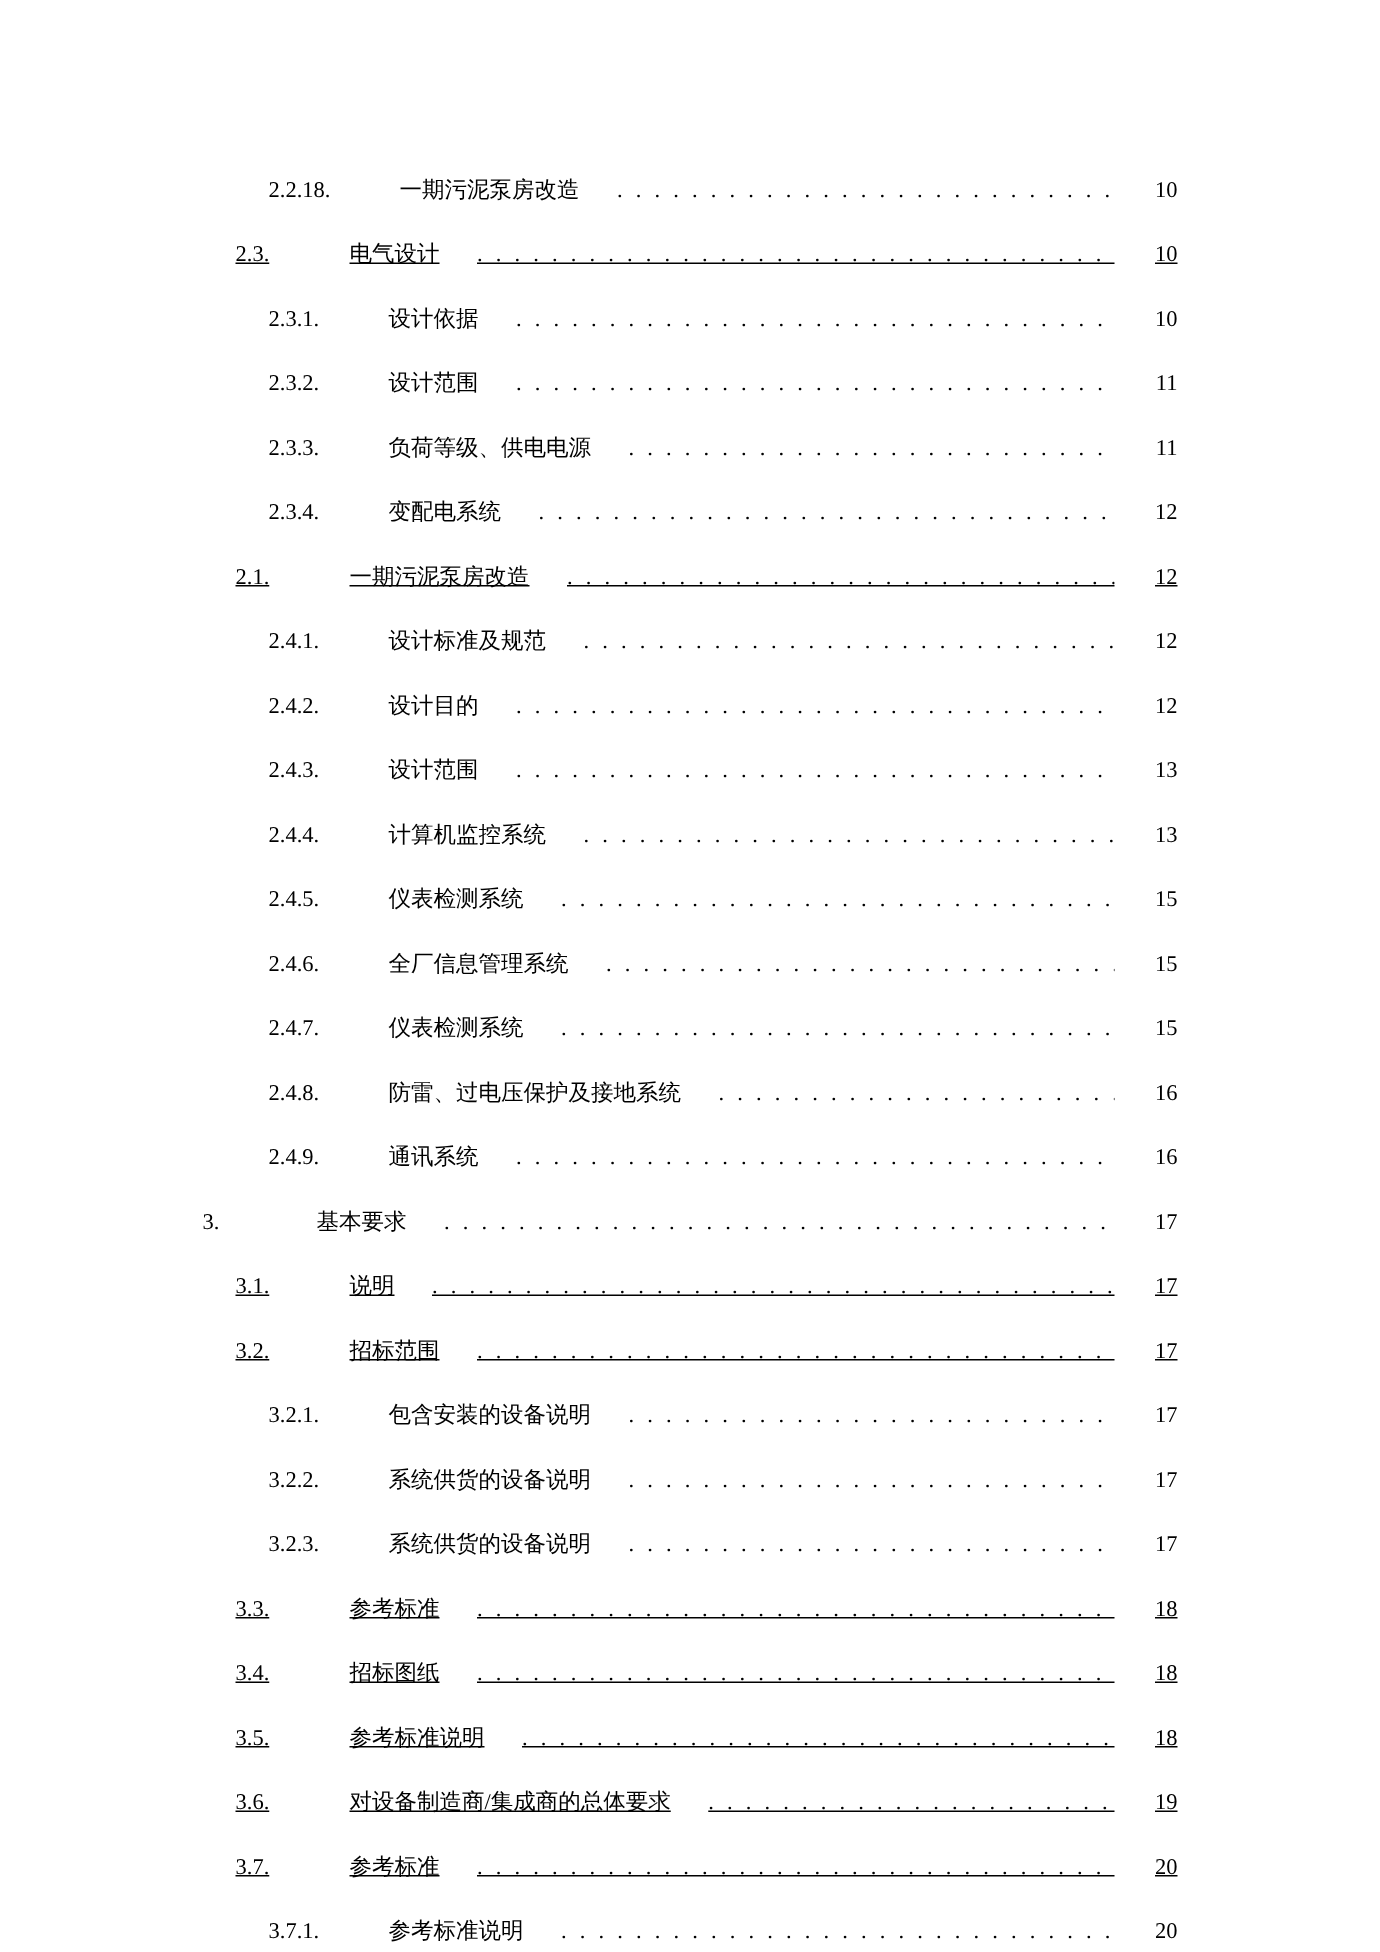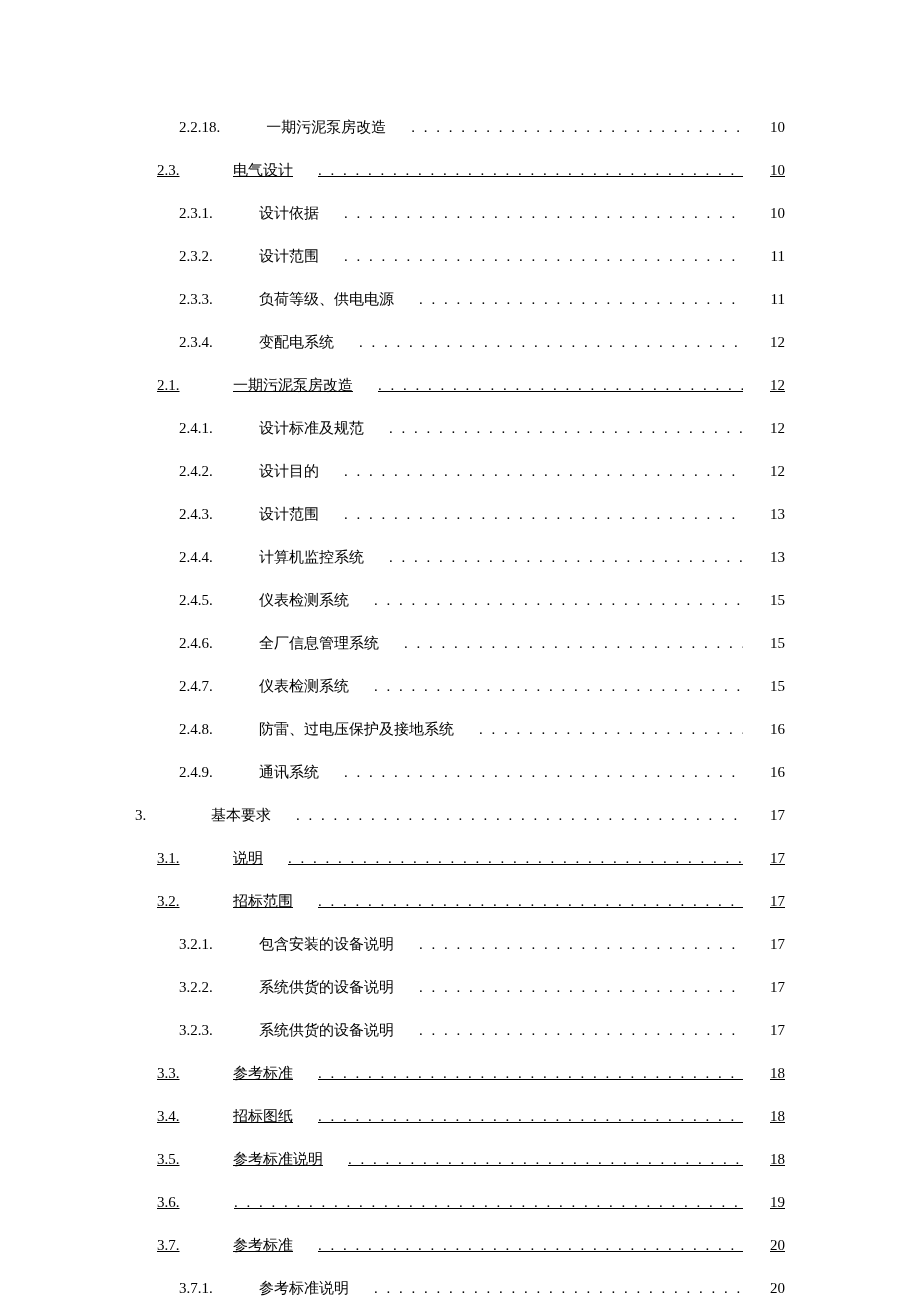--- a/index.html
+++ b/index.html
@@ -212,20 +212,21 @@
       <span class="toc-page">18</span>
     </div>
     <div class="toc-entry level-2">
       <span class="toc-number">3.5.</span>
       <span class="toc-title">参考标准说明</span>
       <span class="toc-dots"></span>
       <span class="toc-page">18</span>
     </div>
     <div class="toc-entry level-2">
       <span class="toc-number">3.6.</span>
+      <span class="toc-title">对设备制造商/集成商的总体要求</span>
       <span class="toc-dots"></span>
       <span class="toc-page">19</span>
     </div>
     <div class="toc-entry level-2">
       <span class="toc-number">3.7.</span>
       <span class="toc-title">参考标准</span>
       <span class="toc-dots"></span>
       <span class="toc-page">20</span>
     </div>
     <div class="toc-entry level-3">

